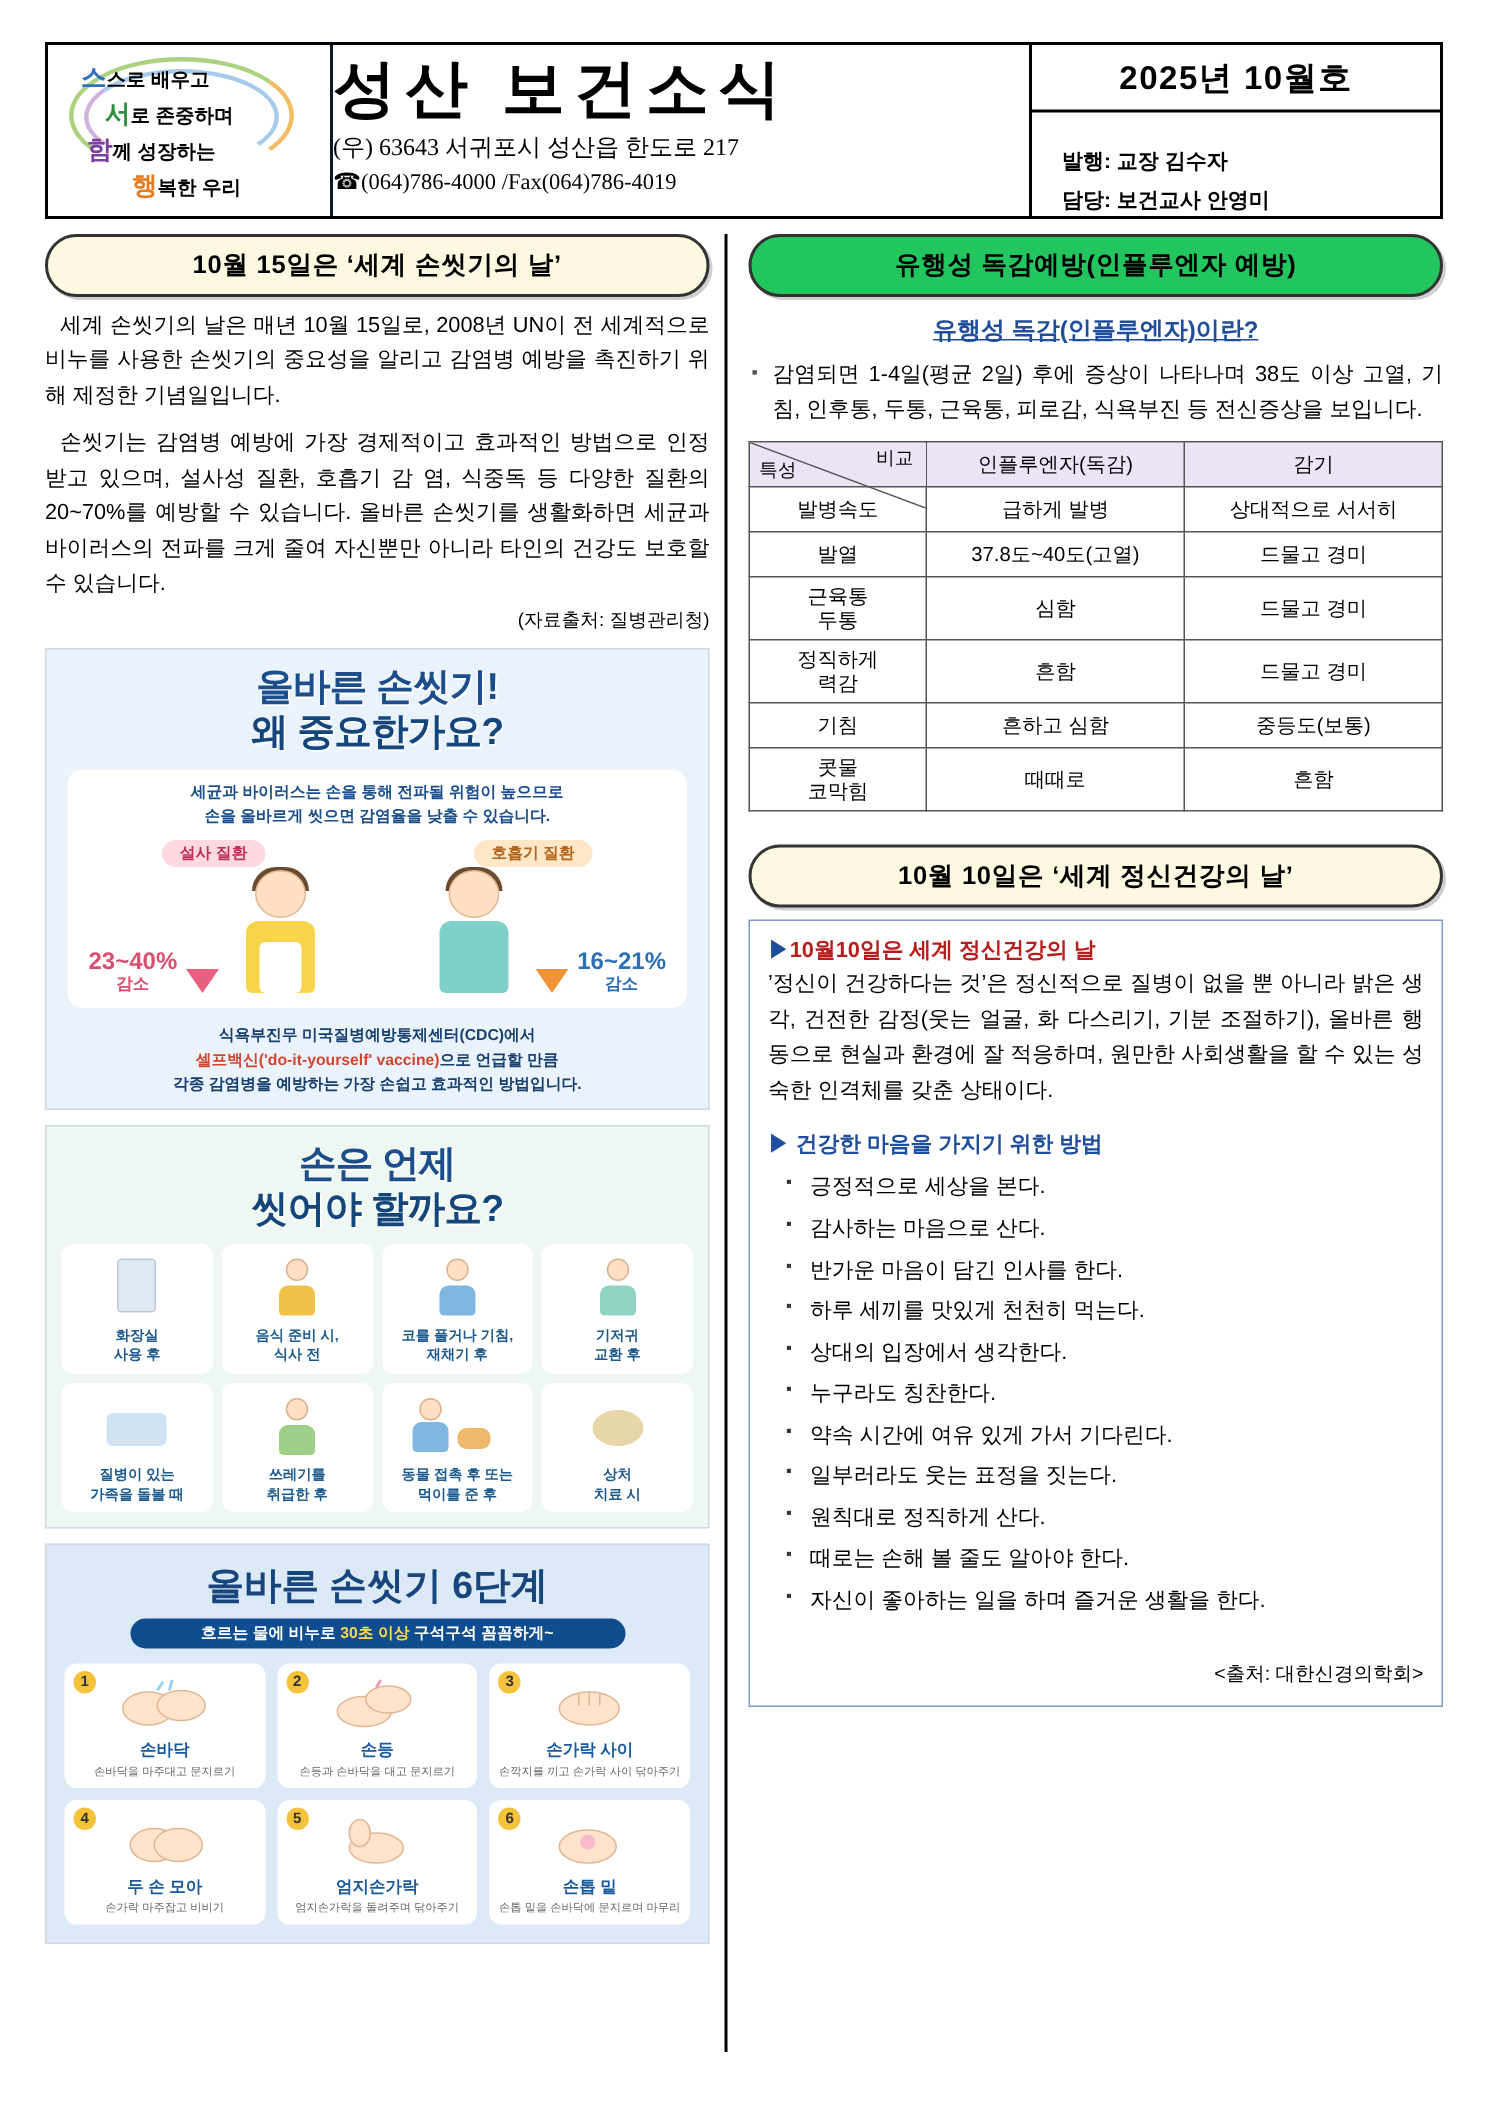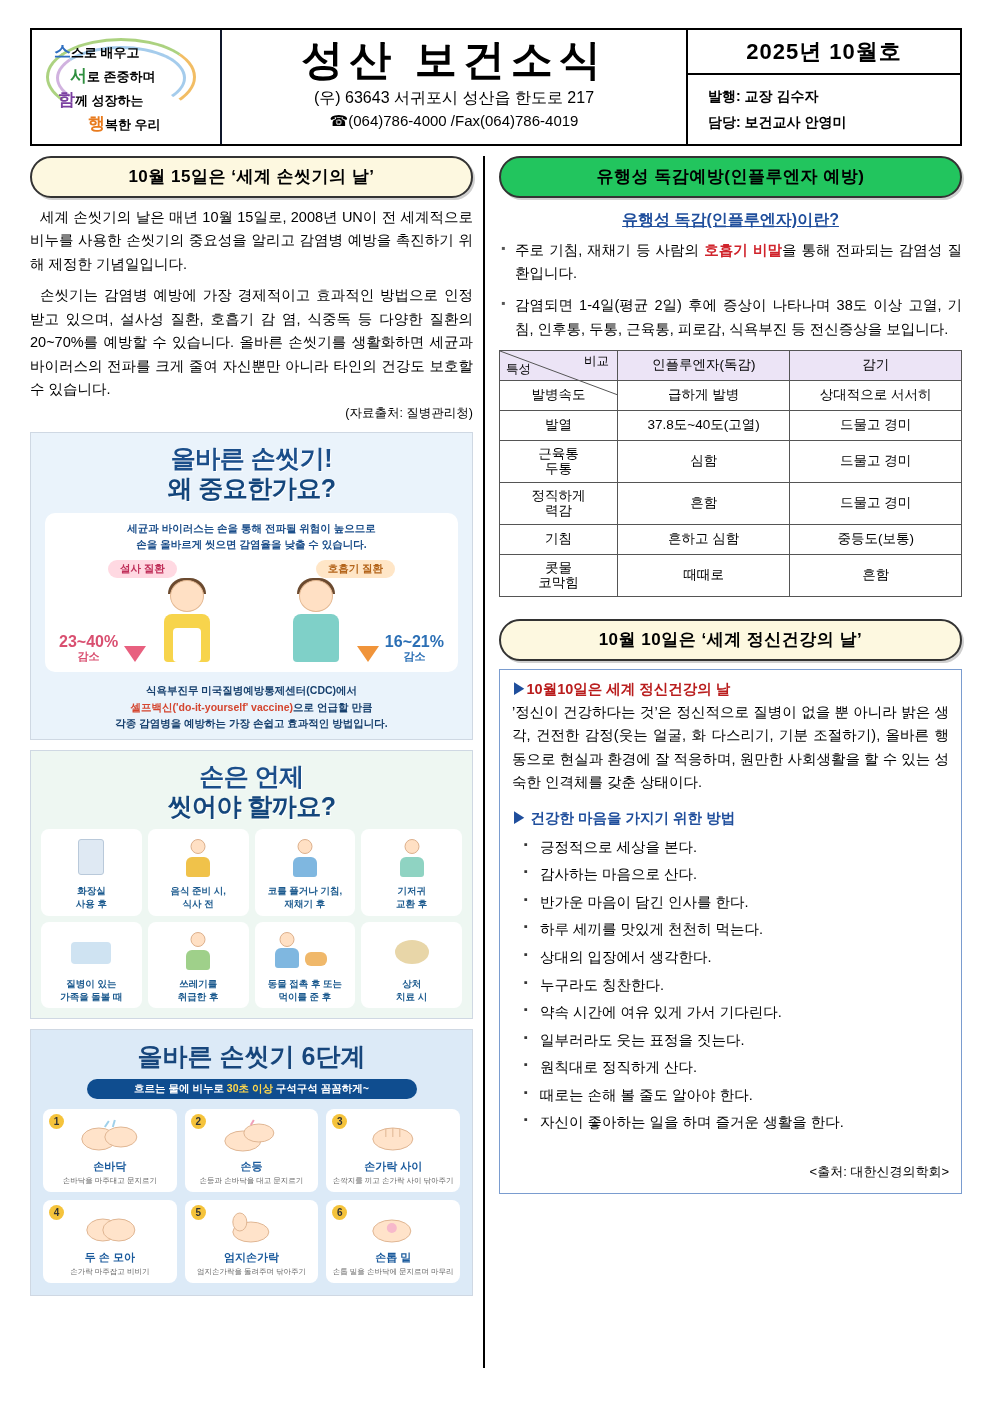--- a/index.html
+++ b/index.html
@@ -49,41 +49,42 @@
   .logo-arc2 {
     position:absolute; left:24px; top:16px; width:130px; height:64px;
     border: 3px solid #8fc0e8; border-radius: 50%;
     border-bottom-color: transparent; border-left-color:#c6a0d8;
     opacity:.8;
   }
 
   .hdr-center {
     flex: 1;
     border-right: 2px solid #000;
-    text-align: center;
+    text-align: left;
     padding-top: 6px;
+    font-family: Liberation Serif, serif;
   }
   .hdr-title {
     font-size: 42px; font-weight: bold; letter-spacing: 6px;
     line-height: 1.15;
   }
   .hdr-addr { font-size: 16px; margin-top: 4px; }
   .hdr-tel { font-size: 15px; margin-top: 3px; }
 
   .hdr-right {
     width: 272px;
     display: flex; flex-direction: column;
   }
   .hdr-issue {
     border-bottom: 2px solid #000;
     text-align:center; font-size: 22px; font-weight: bold;
     padding: 7px 0 6px;
     letter-spacing:1px;
   }
-  .hdr-meta { padding: 9px 0 0 20px; font-size: 14px; line-height: 1.85; font-weight:bold; }
+  .hdr-meta { padding: 20px 0 0 20px; font-size: 14px; line-height: 1.85; font-weight:bold; }
 
   
   .columns {
     display: flex;
     margin-top: 10px;
     height: 1212px;
   }
   .col-left {
     width: 455px;
     border-right: 2px solid #000;
@@ -504,23 +505,20 @@
 
     </div>
 
     <div class="col-right">
 
       <div class="pill cyan">유행성 독감예방(인플루엔자 예방)</div>
 
       <div class="sub-title">유행성 독감(인플루엔자)이란?</div>
 
       <ul class="dots">
-        <li>
-          <span>주로 기침, 재채기 등 사람의 </span><span class="red">호흡기 비말</span><span>을 통해 전파되는 감염성 질환입니다.</span>
-        </li>
         <li>
           <span>감염되면 1-4일(평균 2일) 후에 증상이 나타나며 38도 이상 고열, 기침, 인후통, 두통, 근육통, 피로감, 식욕부진 등 전신증상을 보입니다.</span>
         </li>
       </ul>
 
       <table class="flu">
         <thead>
           <tr>
             <th class="diag">
               <svg width="118" height="44">

